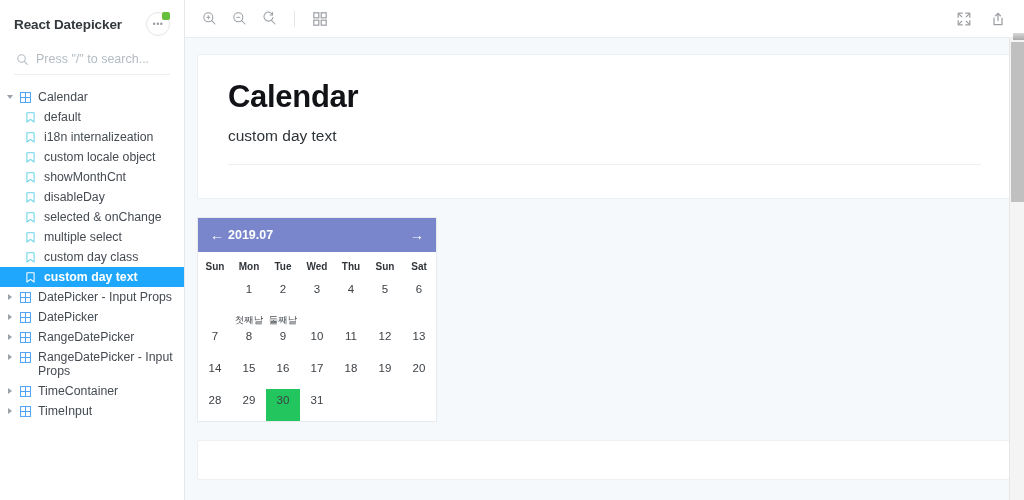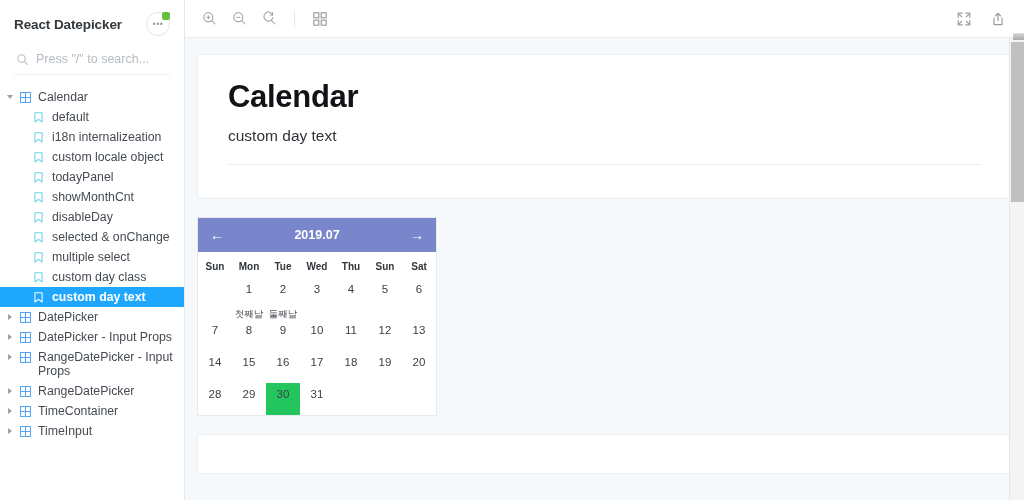--- a/index.html
+++ b/index.html
@@ -52,21 +52,21 @@
 
   .sb-tree { padding-top: 12px; overflow: hidden; flex: 1 1 auto; }
 
   .row {
     display: flex; align-items: flex-start; gap: 6px;
     font-size: 12.3px; color: #454b52;
     padding: 3px 8px 3px 6px;
     cursor: pointer; line-height: 14px;
     min-height: 20px;
   }
-  .row.child { padding-left: 34px; align-items: center; }
+  .row.child { padding-left: 26px; align-items: center; }
   .row.sel { background: #1ea7fd; color: #ffffff; font-weight: bold; }
   .row.sel .bkm path, .row.sel .bkm rect { stroke: #ffffff; }
 
   .caret {
     flex: 0 0 8px; width: 8px; height: 14px;
     display: flex; align-items: center; justify-content: center;
   }
   .caret i {
     display: block; width: 0; height: 0;
     border-left: 4px solid #9aa1a8; border-top: 3px solid transparent; border-bottom: 3px solid transparent;
@@ -117,36 +117,36 @@
   .cal {
     width: 240px; border: 1px solid #e8ebee; background: #fff;
     font-size: 11.5px;
   }
   .cal-head {
     background: #7986cb; color: #fff; height: 34px;
     display: flex; align-items: center; padding: 0 12px;
   }
   .cal-arrow { width: 18px; font-size: 14px; line-height: 1; cursor: pointer; color: #fff; }
   .cal-arrow.right { text-align: right; }
-  .cal-month { flex: 1 1 auto; text-align: center; font-size: 12.5px; font-weight: bold; }
+  .cal-month { flex: 1 1 auto; font-size: 12.5px; font-weight: bold; }
 
   table.cal-grid { width: 100%; border-collapse: collapse; table-layout: fixed; }
   table.cal-grid th {
     font-size: 10px; font-weight: bold; color: #31363b;
     padding: 9px 0 6px 0; text-align: center;
   }
   table.cal-grid td {
     height: 32px; text-align: center; vertical-align: top;
     padding-top: 5px; font-size: 11.5px; color: #3c4146; cursor: pointer;
   }
   td.sun { color: #f2483f; }
   td.sat { color: #3d3df0; }
   td.today { background: #22c55e; }
   td .dnum { display: block; line-height: 13px; }
-  td .dtxt { display: block; font-size: 9.5px; color: #4a4f54; margin-top: 12px; line-height: 11px; }
+  td .dtxt { display: block; font-size: 9.5px; color: #4a4f54; margin-top: 18px; line-height: 11px; }
 
   .panel2 { height: 40px; }
 
   
   #vscroll {
     position: absolute; right: 0; top: 38px; width: 15px; bottom: 0;
     background: #f4f4f4; border-left: 1px solid #e6e6e6;
   }
   #vthumb {
     position: absolute; left: 1px; top: 4px; width: 13px; height: 160px;
@@ -217,28 +217,20 @@
             </svg>
           </span>
           <span class="lbl">custom locale object</span>
         </div>
         <div class="row child">
           <span class="ico">
             <svg class="bkm" width="9" height="11" viewBox="0 0 10 12">
               <path d="M1 0.7 H9 V11 L5 8 L1 11 Z" fill="none" stroke="#6cd3e8" stroke-width="1.15" stroke-linejoin="round"></path>
             </svg>
           </span>
-          <span class="lbl">todayPanel</span>
-        </div>
-        <div class="row child">
-          <span class="ico">
-            <svg class="bkm" width="9" height="11" viewBox="0 0 10 12">
-              <path d="M1 0.7 H9 V11 L5 8 L1 11 Z" fill="none" stroke="#6cd3e8" stroke-width="1.15" stroke-linejoin="round"></path>
-            </svg>
-          </span>
           <span class="lbl">showMonthCnt</span>
         </div>
         <div class="row child">
           <span class="ico">
             <svg class="bkm" width="9" height="11" viewBox="0 0 10 12">
               <path d="M1 0.7 H9 V11 L5 8 L1 11 Z" fill="none" stroke="#6cd3e8" stroke-width="1.15" stroke-linejoin="round"></path>
             </svg>
           </span>
           <span class="lbl">disableDay</span>
         </div>
@@ -278,60 +270,60 @@
           <span class="caret">
             <i></i>
           </span>
           <span class="ico">
             <svg width="11" height="11" viewBox="0 0 12 12">
               <rect x="0.6" y="0.6" width="10.8" height="10.8" fill="none" stroke="#4fa3f7" stroke-width="1.1"></rect>
               <line x1="0.6" y1="6" x2="11.4" y2="6" stroke="#4fa3f7" stroke-width="1.1"></line>
               <line x1="6" y1="0.6" x2="6" y2="11.4" stroke="#4fa3f7" stroke-width="1.1"></line>
             </svg>
           </span>
+          <span class="lbl">DatePicker - Input Props</span>
+        </div>
+        <div class="row">
+          <span class="caret">
+            <i></i>
+          </span>
+          <span class="ico">
+            <svg width="11" height="11" viewBox="0 0 12 12">
+              <rect x="0.6" y="0.6" width="10.8" height="10.8" fill="none" stroke="#4fa3f7" stroke-width="1.1"></rect>
+              <line x1="0.6" y1="6" x2="11.4" y2="6" stroke="#4fa3f7" stroke-width="1.1"></line>
+              <line x1="6" y1="0.6" x2="6" y2="11.4" stroke="#4fa3f7" stroke-width="1.1"></line>
+            </svg>
+          </span>
           <span class="lbl">DatePicker</span>
         </div>
         <div class="row">
           <span class="caret">
             <i></i>
           </span>
           <span class="ico">
             <svg width="11" height="11" viewBox="0 0 12 12">
               <rect x="0.6" y="0.6" width="10.8" height="10.8" fill="none" stroke="#4fa3f7" stroke-width="1.1"></rect>
               <line x1="0.6" y1="6" x2="11.4" y2="6" stroke="#4fa3f7" stroke-width="1.1"></line>
               <line x1="6" y1="0.6" x2="6" y2="11.4" stroke="#4fa3f7" stroke-width="1.1"></line>
             </svg>
           </span>
-          <span class="lbl">DatePicker - Input Props</span>
+          <span class="lbl">RangeDatePicker</span>
         </div>
         <div class="row">
           <span class="caret">
             <i></i>
           </span>
           <span class="ico">
             <svg width="11" height="11" viewBox="0 0 12 12">
               <rect x="0.6" y="0.6" width="10.8" height="10.8" fill="none" stroke="#4fa3f7" stroke-width="1.1"></rect>
               <line x1="0.6" y1="6" x2="11.4" y2="6" stroke="#4fa3f7" stroke-width="1.1"></line>
               <line x1="6" y1="0.6" x2="6" y2="11.4" stroke="#4fa3f7" stroke-width="1.1"></line>
             </svg>
           </span>
           <span class="lbl">RangeDatePicker - Input Props</span>
-        </div>
-        <div class="row">
-          <span class="caret">
-            <i></i>
-          </span>
-          <span class="ico">
-            <svg width="11" height="11" viewBox="0 0 12 12">
-              <rect x="0.6" y="0.6" width="10.8" height="10.8" fill="none" stroke="#4fa3f7" stroke-width="1.1"></rect>
-              <line x1="0.6" y1="6" x2="11.4" y2="6" stroke="#4fa3f7" stroke-width="1.1"></line>
-              <line x1="6" y1="0.6" x2="6" y2="11.4" stroke="#4fa3f7" stroke-width="1.1"></line>
-            </svg>
-          </span>
-          <span class="lbl">RangeDatePicker</span>
         </div>
         <div class="row">
           <span class="caret">
             <i></i>
           </span>
           <span class="ico">
             <svg width="11" height="11" viewBox="0 0 12 12">
               <rect x="0.6" y="0.6" width="10.8" height="10.8" fill="none" stroke="#4fa3f7" stroke-width="1.1"></rect>
               <line x1="0.6" y1="6" x2="11.4" y2="6" stroke="#4fa3f7" stroke-width="1.1"></line>
               <line x1="6" y1="0.6" x2="6" y2="11.4" stroke="#4fa3f7" stroke-width="1.1"></line>

